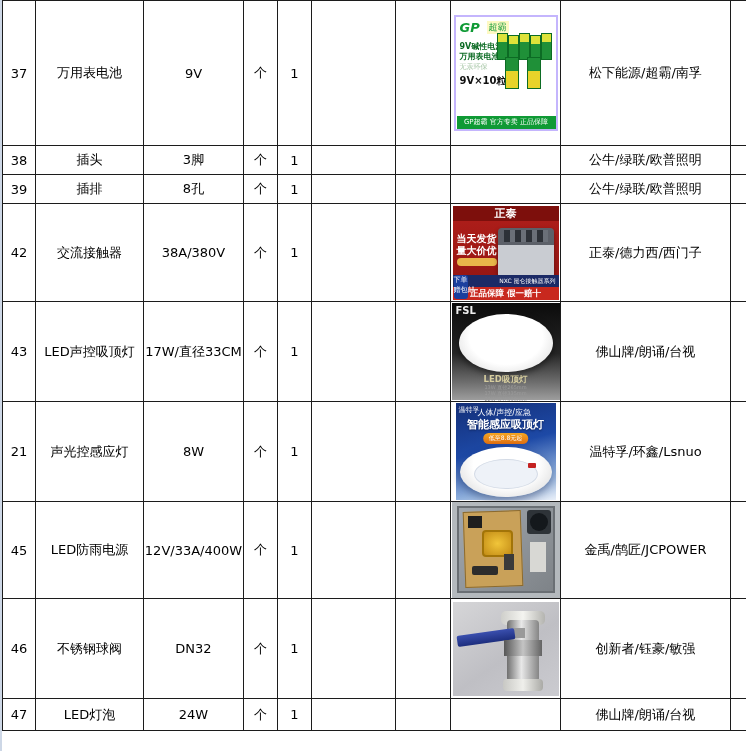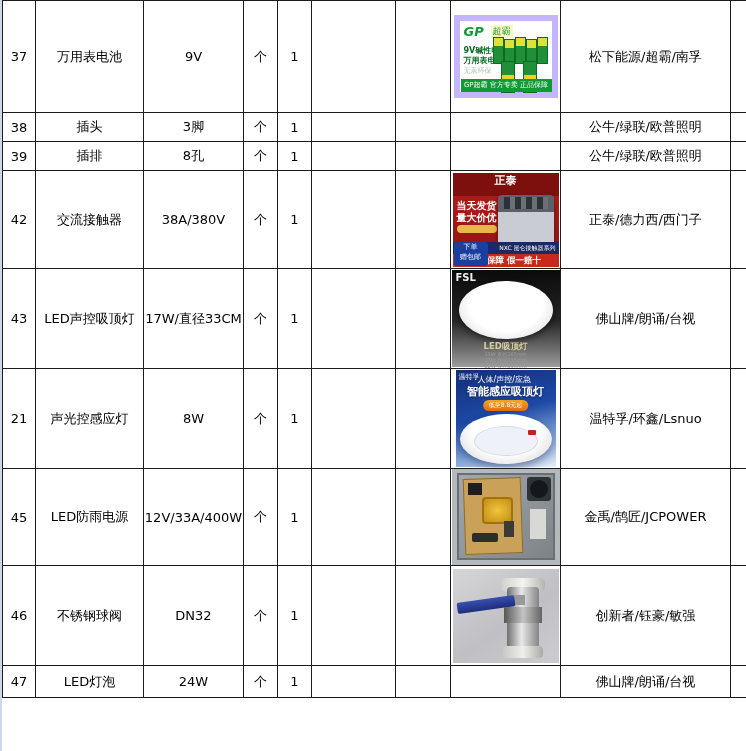--- a/index.html
+++ b/index.html
@@ -11,51 +11,51 @@
     font-size:13px;color:#000;overflow:hidden;white-space:nowrap;}
   tr.r-tall{height:101px}tr.r-s1{height:29px}tr.r-s2{height:28px}
   tr.r42{height:98px}tr.r43{height:100px}tr.r44{height:100px}
   tr.r45{height:84px}tr.r46{height:100px}tr.r47{height:32px}
   td.c-no{font-size:12px;}
   td.c-name{font-size:13.5px;}
   td.c-brand{font-size:13.5px;}
   td.c-img{vertical-align:middle;}
 
   
-  .img-gp{position:relative;width:104px;height:83px;margin:14px auto;background:#fff;
-    border:6px solid #c4b5fd;box-sizing:border-box;text-align:left;}
+  .img-gp{position:relative;width:104px;height:116px;margin:14px auto;background:#fff;
+    border:2px solid #c4b5fd;box-sizing:border-box;text-align:left;}
   .gp-logo{position:absolute;top:3px;left:4px;color:#0f9a35;font-weight:bold;font-style:italic;font-size:13px;}
   .gp-sub{position:absolute;top:4px;left:31px;background:#fef9c3;color:#0f9a35;font-size:9px;padding:0 2px;}
   .gp-l1{position:absolute;top:24px;left:4px;font-size:8px;font-weight:bold;color:#0c6b24;}
   .gp-l2{position:absolute;top:34px;left:4px;font-size:8px;font-weight:bold;color:#0c6b24;}
   .gp-l3{position:absolute;top:45px;left:4px;font-size:7px;color:#a3c4a3;}
   .gp-l4{position:absolute;top:57px;left:4px;font-size:10px;font-weight:bold;color:#111;}
   .gp-batts{position:absolute;right:3px;top:16px;width:56px;height:58px;}
   .gp-batt{position:absolute;width:11px;height:27px;background:linear-gradient(#dde23a 0 32%,#1f9038 32% 100%);
     border:1px solid #0c6b24;box-sizing:border-box;}
   .gp-batt.big{width:14px;height:32px;background:linear-gradient(#1f9038 0 45%,#e8d32a 45% 100%);}
   .gp-footer{position:absolute;bottom:0;left:1px;right:0;height:13px;background:#0f9a35;color:#fff;
     font-size:7px;line-height:13px;text-align:center;white-space:nowrap;}
 
   
   .img-zt{position:relative;width:106px;height:94px;margin:0 auto;background:linear-gradient(#b21f1b,#8d1310);text-align:left;}
-  .zt-title{position:absolute;top:0;left:0;right:0;height:23px;background:#7d0f0c;color:#fff;
+  .zt-title{position:absolute;top:0;left:0;right:0;height:15px;background:#7d0f0c;color:#fff;
     font-size:11px;line-height:15px;font-weight:bold;text-align:center;}
   .zt-p1,.zt-p2{position:absolute;left:4px;color:#fff;font-weight:bold;font-size:10px;}
   .zt-p1{top:26px}.zt-p2{top:38px}
   .zt-badge{position:absolute;top:52px;left:4px;width:40px;height:8px;background:#e8b64a;border-radius:4px;}
   .zt-device{position:absolute;right:5px;top:22px;width:56px;height:50px;border-radius:4px;
     background:linear-gradient(#5c6069 0 34%,#c9ccd2 34% 100%);box-shadow:0 2px 4px rgba(0,0,0,.4);}
   .zt-device:before{content:"";position:absolute;top:2px;left:6px;right:6px;height:12px;
     background:repeating-linear-gradient(90deg,#2d3138 0 6px,#6a6f78 6px 11px);}
   .zt-series{position:absolute;bottom:13px;left:0;right:0;height:12px;background:#1b2a66;color:#fff;
     font-size:6px;line-height:12px;text-align:right;padding-right:3px;box-sizing:border-box;}
   .zt-footer{position:absolute;bottom:0;left:0;right:0;height:13px;background:#c8281e;color:#fff;
     font-size:8.5px;font-weight:bold;line-height:13px;text-align:center;}
-  .zt-corner{position:absolute;bottom:1px;left:1px;width:34px;height:24px;background:#1b3f9e;color:#fff;
+  .zt-corner{position:absolute;bottom:1px;left:1px;width:14px;height:24px;background:#1b3f9e;color:#fff;
     font-size:7px;line-height:1.5;text-align:center;border-radius:3px;z-index:2;}
 
   
   .img-fsl{position:relative;width:108px;height:97px;margin:0 auto;text-align:center;
     background:linear-gradient(180deg,#0b0b0b,#262626 52%,#6e6e6e 82%,#9d9d9d);}
   .fsl-logo{position:absolute;top:2px;left:4px;color:#eee;font-weight:bold;font-size:10px;}
   .fsl-lamp{position:absolute;left:50%;top:11px;transform:translateX(-50%);width:94px;height:58px;border-radius:50%;
     background:radial-gradient(ellipse at 50% 40%,#ffffff 55%,#e6e6e6 80%,#cfcfcf 100%);
     box-shadow:0 3px 7px rgba(0,0,0,.55);}
   .fsl-name{position:absolute;top:71px;left:0;right:0;color:#d6cd9e;font-size:8.5px;font-weight:bold;}

